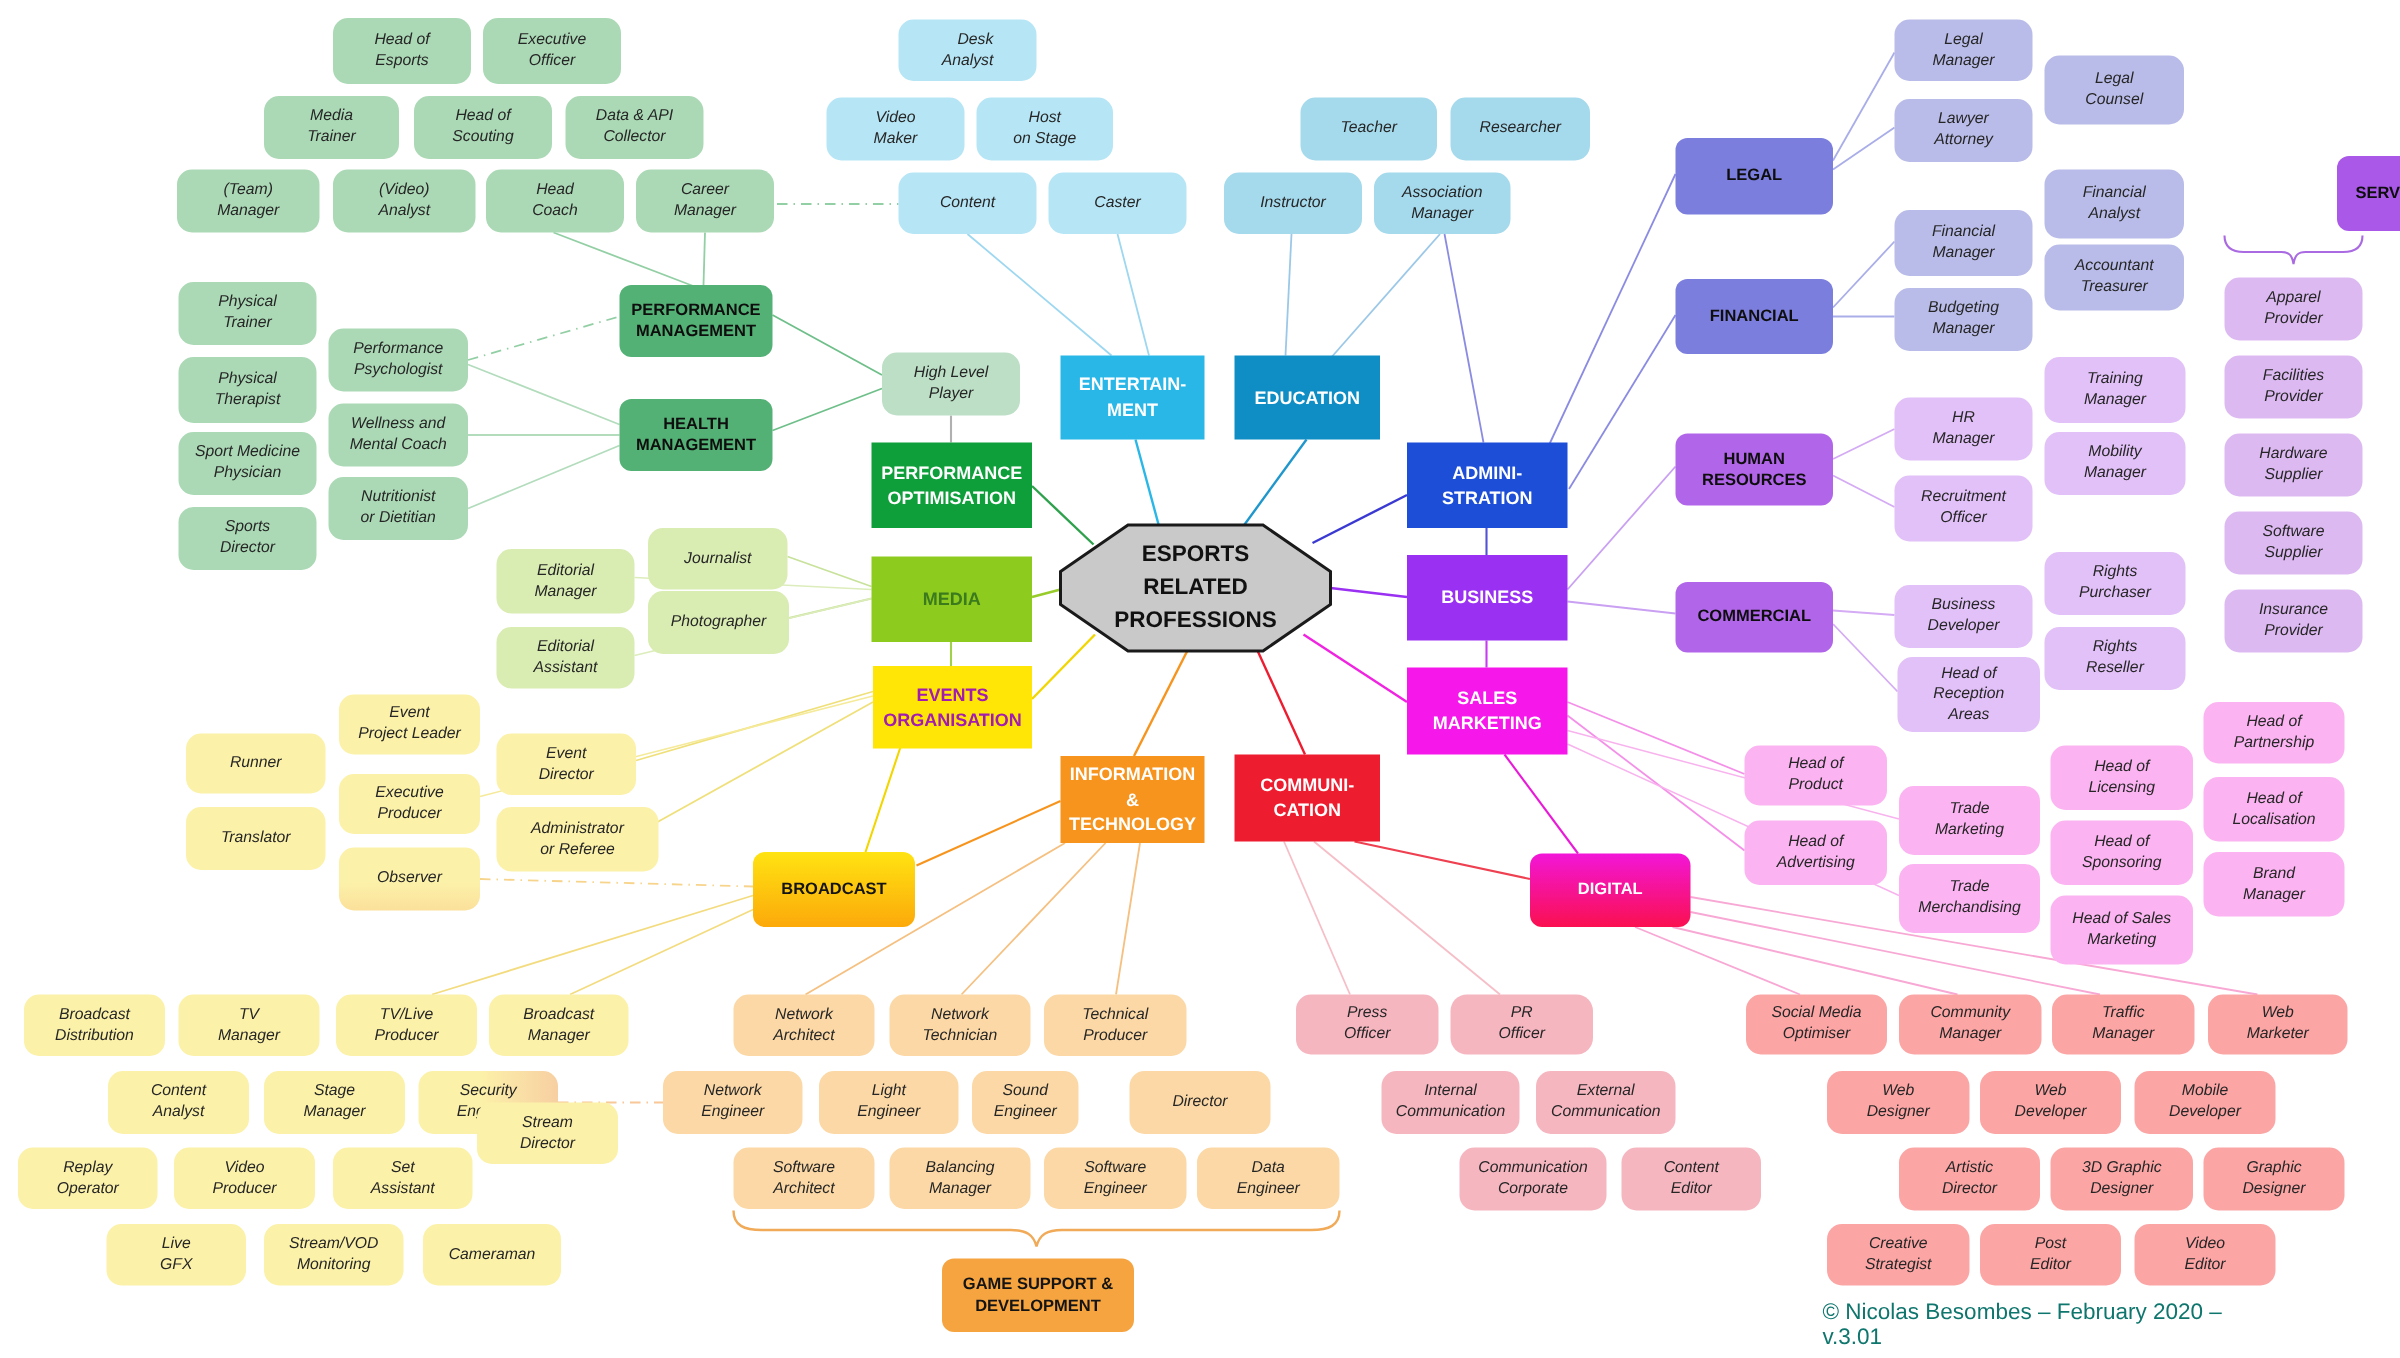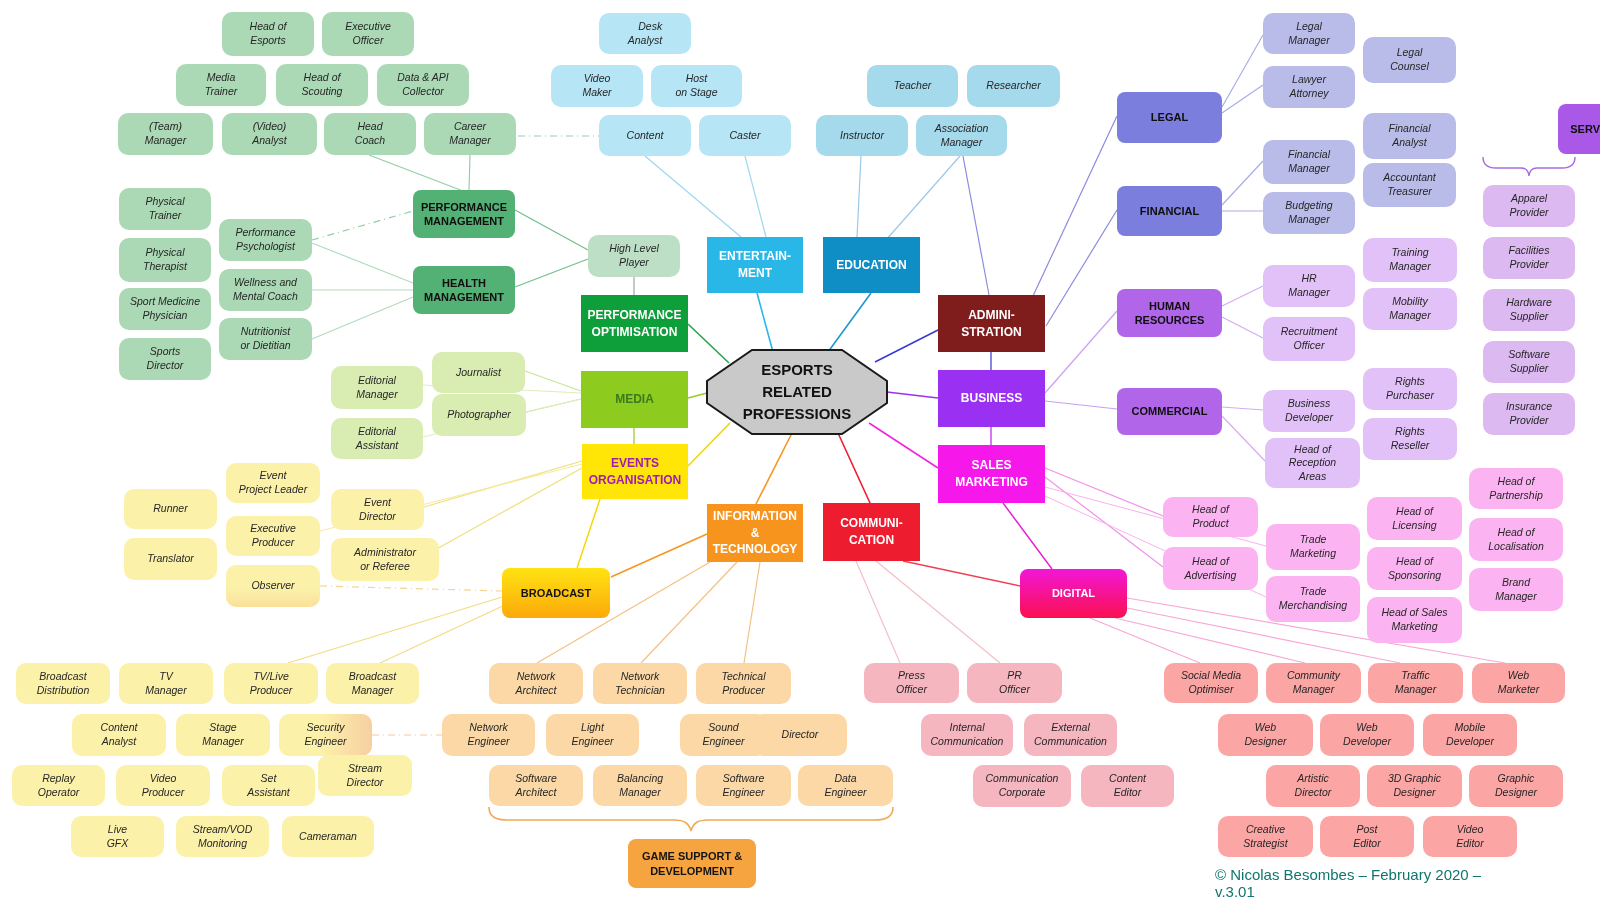--- a/index.html
+++ b/index.html
@@ -14,21 +14,21 @@
   .cat{font:bold 12px/1.4 "Liberation Sans",sans-serif;font-style:normal;
        border-radius:0;color:#ffffff;}
   .g1{background:#abd9b5}
   .g2{background:#54b175}
   .g3{background:#bcdfc6}
   .cat-perfopt{background:#0f9f3a}
   .cat-media{background:#8ecb1f;color:#3c7a1e}
   .cat-events{background:#ffe606;color:#a21caf}
   .cat-ent{background:#29b7e8}
   .cat-edu{background:#0e8ec4}
-  .cat-admin{background:#7f1d1d}
+  .cat-admin{background:#1d4ed8}
   .cat-business{background:#9a30f2}
   .cat-sales{background:#f617ea}
   .cat-comm{background:#ee1c2f}
   .cat-it{background:#f7941d}
   .l1{background:#d9ecb2}
   .y1{background:#fcf1a9}
   .y1gr{background:linear-gradient(90deg,#fcf1a9 45%,#f7cfa2)}
   .y1gb{background:linear-gradient(180deg,#fcf1a9 55%,#fbe09a)}
   .broadcast{background:linear-gradient(180deg,#ffe312,#fca90a);color:#141414}
   .p1{background:#fbd8a5}
@@ -215,38 +215,38 @@
       <div class="node y1" style="left: 176px; top: 714px; width: 94px; height: 42px;">Stage
 Manager</div>
       <div class="node y1gr" style="left: 279px; top: 714px; width: 93px; height: 42px;">Security
 Engineer</div>
       <div class="node y1" style="left: 12px; top: 765px; width: 93px; height: 41px;">Replay
 Operator</div>
       <div class="node y1" style="left: 116px; top: 765px; width: 94px; height: 41px;">Video
 Producer</div>
       <div class="node y1" style="left: 222px; top: 765px; width: 93px; height: 41px;">Set
 Assistant</div>
-      <div class="node y1" style="left: 318px; top: 755px; width: 94px; height: 41px; font-style: italic;">Stream
+      <div class="node y1" style="left: 318px; top: 735px; width: 94px; height: 41px; font-style: italic;">Stream
 Director</div>
       <div class="node y1" style="left: 71px; top: 816px; width: 93px; height: 41px;">Live
 GFX</div>
       <div class="node y1" style="left: 176px; top: 816px; width: 93px; height: 41px;">Stream/VOD
 Monitoring</div>
       <div class="node y1" style="left: 282px; top: 816px; width: 92px; height: 41px;">Cameraman</div>
       <div class="node p1" style="left: 489px; top: 663px; width: 94px; height: 41px;">Network
 Architect</div>
       <div class="node p1" style="left: 593px; top: 663px; width: 94px; height: 41px;">Network
 Technician</div>
       <div class="node p1" style="left: 696px; top: 663px; width: 95px; height: 41px;">Technical
 Producer</div>
       <div class="node p1" style="left: 442px; top: 714px; width: 93px; height: 42px;">Network
 Engineer</div>
       <div class="node p1" style="left: 546px; top: 714px; width: 93px; height: 42px;">Light
 Engineer</div>
-      <div class="node p1" style="left: 648px; top: 714px; width: 87px; height: 42px; margin-left: 32px;">Sound
+      <div class="node p1" style="left: 648px; top: 714px; width: 71px; height: 42px;">Sound
 Engineer</div>
       <div class="node p1" style="left: 753px; top: 714px; width: 94px; height: 42px;">Director</div>
       <div class="node p1" style="left: 489px; top: 765px; width: 94px; height: 41px;">Software
 Architect</div>
       <div class="node p1" style="left: 593px; top: 765px; width: 94px; height: 41px;">Balancing
 Manager</div>
       <div class="node p1" style="left: 696px; top: 765px; width: 95px; height: 41px;">Software
 Engineer</div>
       <div class="node p1" style="left: 798px; top: 765px; width: 95px; height: 41px;">Data
 Engineer</div>

